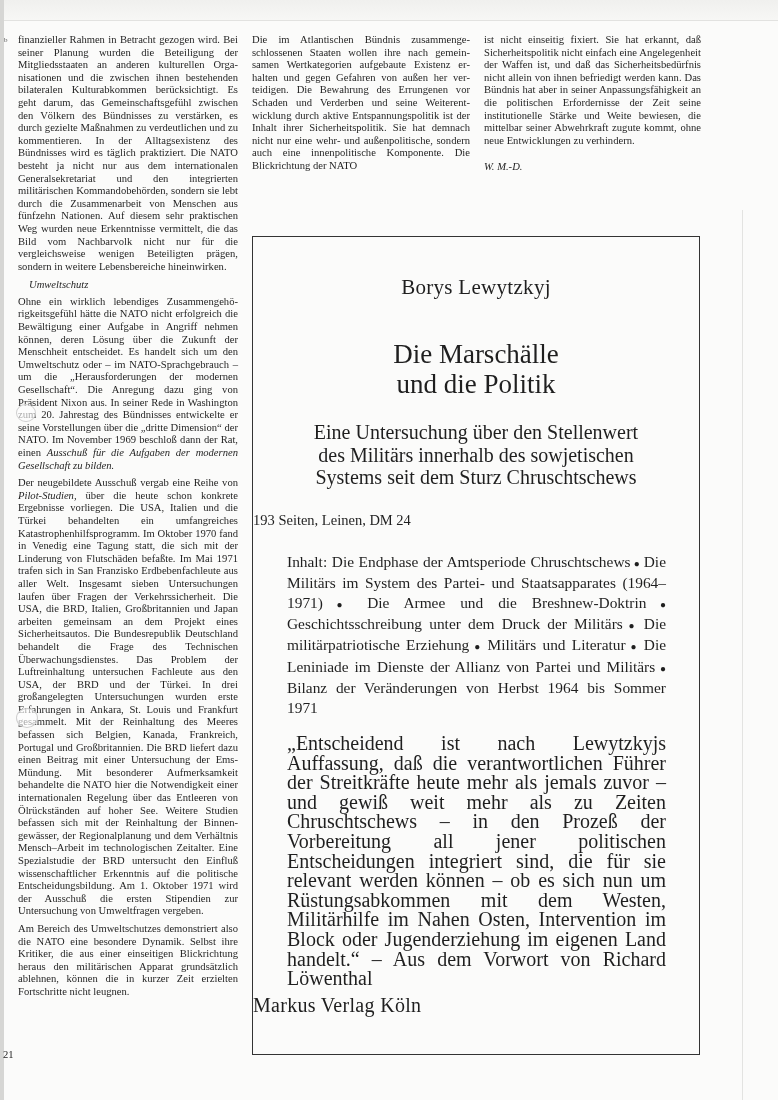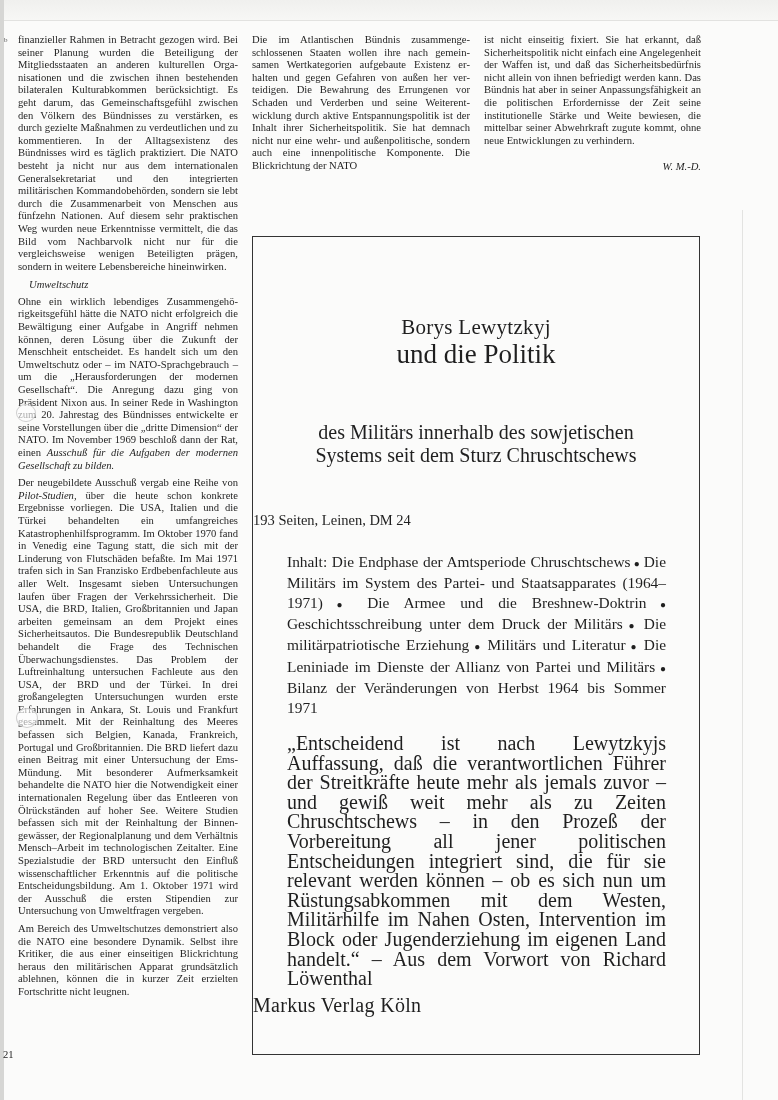--- a/index.html
+++ b/index.html
@@ -26,35 +26,35 @@
       position: absolute;
       font-size: 10.6px; line-height: 12.6px;
       text-align: justify; hyphens: manual;
     }
     .col p { margin: 0 0 5px 0; }
     .col-left { left: 18px; top: 34px; width: 220px; }
     .col-mid  { left: 252px; top: 34px; width: 218px; }
     .col-right{ left: 484px; top: 34px; width: 217px; }
     .heading-it { font-style: italic; margin: 6px 0 4px 11px; }
     em { font-style: italic; }
-    .sig { text-align: right; font-style: italic; margin-top: 14px; font-family: Liberation Serif, serif; }
+    .sig { font-style: italic; margin-top: 14px; font-family: Liberation Serif, serif; }
     .page-num {
       position: absolute; left: 3px; top: 1049px; font-size: 10.6px; line-height: 12px;
     }
     .margin-mark {
       position: absolute; left: 4px; top: 36px; font-size: 7px; color: #555;
     }
     .blot { position: absolute; border: 1px solid #cfcfcf; border-radius: 50%; background: rgba(255,255,255,0.6); }
     .ad-box {
       position: absolute; left: 252px; top: 236px; width: 448px; height: 819px;
       border: 1.5px solid #333; box-sizing: border-box;
     }
     .ad-author {
       position: absolute; left: 0; right: 0; top: 38px; text-align: center;
-      font-size: 21px; letter-spacing: 0.3px; margin-top: 40px;
+      font-size: 21px; letter-spacing: 0.3px;
     }
     .ad-title {
       position: absolute; left: 0; right: 0; top: 102px; text-align: center;
       font-size: 27px; line-height: 30px;
     }
     .ad-subtitle {
       position: absolute; left: 0; right: 0; top: 184px; text-align: center;
       font-size: 20px; line-height: 22.5px;
     }
     .ad-price {
@@ -101,23 +101,25 @@
 </div>
 
 <div class="col col-right">
   <p style="margin-bottom:3px;">ist nicht einseitig fixiert. Sie hat erkannt, daß Sicherheitspolitik nicht einfach eine Angelegen­heit der Waffen ist, und daß das Sicherheits­bedürfnis nicht allein von ihnen befriedigt wer­den kann. Das Bündnis hat aber in seiner An­passungsfähigkeit an die politischen Erforder­nisse der Zeit seine institutionelle Stärke und Weite bewiesen, die mittelbar seiner Abwehr­kraft zugute kommt, ohne neue Entwicklungen zu verhindern.</p>
   <div class="sig">W. M.-D.</div>
 </div>
 
 <div class="ad-box">
   <div class="ad-author">Borys Lewytzkyj</div>
   <div class="ad-title">
+    <div>Die Marschälle</div>
     <div>und die Politik</div>
   </div>
   <div class="ad-subtitle">
+    <div>Eine Untersuchung über den Stellenwert</div>
     <div>des Militärs innerhalb des sowjetischen</div>
     <div>Systems seit dem Sturz Chruschtschews</div>
   </div>
   <div class="ad-price">193 Seiten, Leinen, DM 24</div>
   <div class="ad-contents">
     <span>Inhalt:</span>
     <span id="contents-list"><span> Die Endphase der Amtsperiode Chruschtschews</span><span class="bullet"> ● </span><span>Die Militärs im System des Partei- und Staatsapparates (1964–1971)</span><span class="bullet"> ● </span><span>Die Armee und die Breshnew-Doktrin</span><span class="bullet"> ● </span><span>Geschichtsschreibung unter dem Druck der Militärs</span><span class="bullet"> ● </span><span>Die militärpatriotische Erziehung</span><span class="bullet"> ● </span><span>Militärs und Litera­tur</span><span class="bullet"> ● </span><span>Die Leniniade im Dienste der Allianz von Partei und Militärs</span><span class="bullet"> ● </span><span>Bilanz der Veränderungen von Herbst 1964 bis Sommer 1971</span></span>
   </div>
   <div class="ad-quote">„Entscheidend ist nach Lewytzkyjs Auffassung, daß die verantwortlichen Führer der Streitkräfte heute mehr als jemals zuvor – und gewiß weit mehr als zu Zeiten Chruschtschews – in den Prozeß der Vorbereitung all jener politischen Entscheidungen integriert sind, die für sie relevant werden können – ob es sich nun um Rü­stungsabkommen mit dem Westen, Militärhilfe im Na­hen Osten, Intervention im Block oder Jugenderziehung im eigenen Land handelt.“ – Aus dem Vorwort von Richard Löwenthal</div>
   <div class="ad-publisher">Markus Verlag Köln</div>

